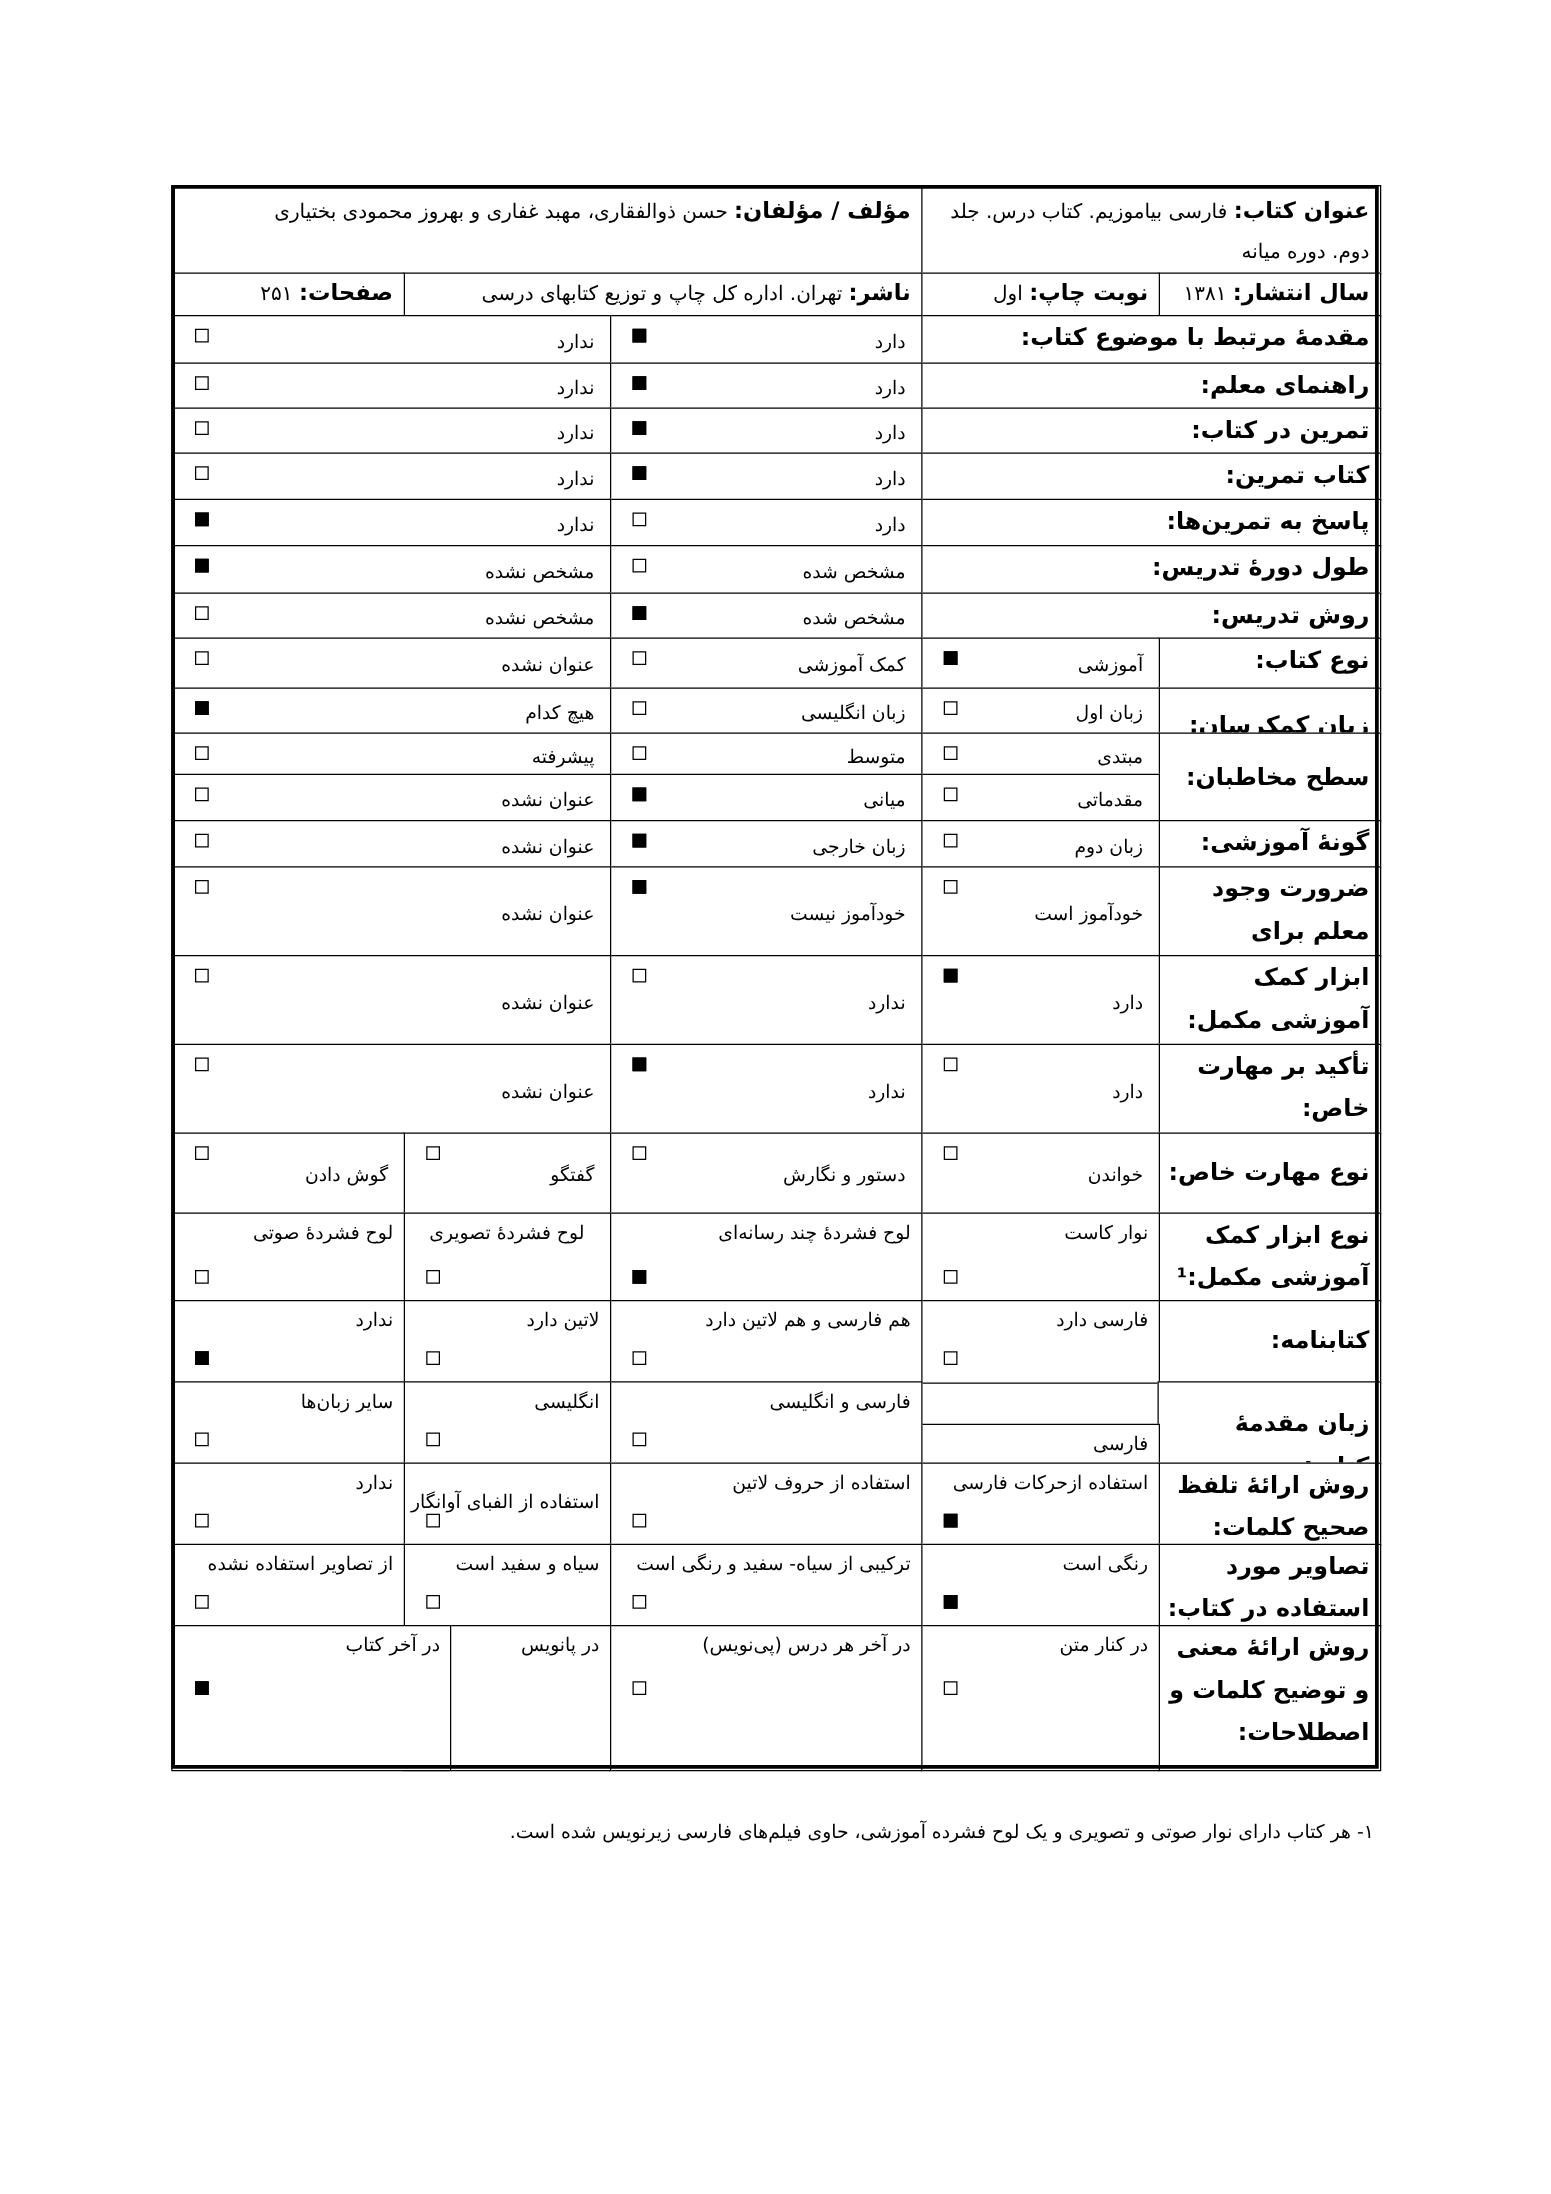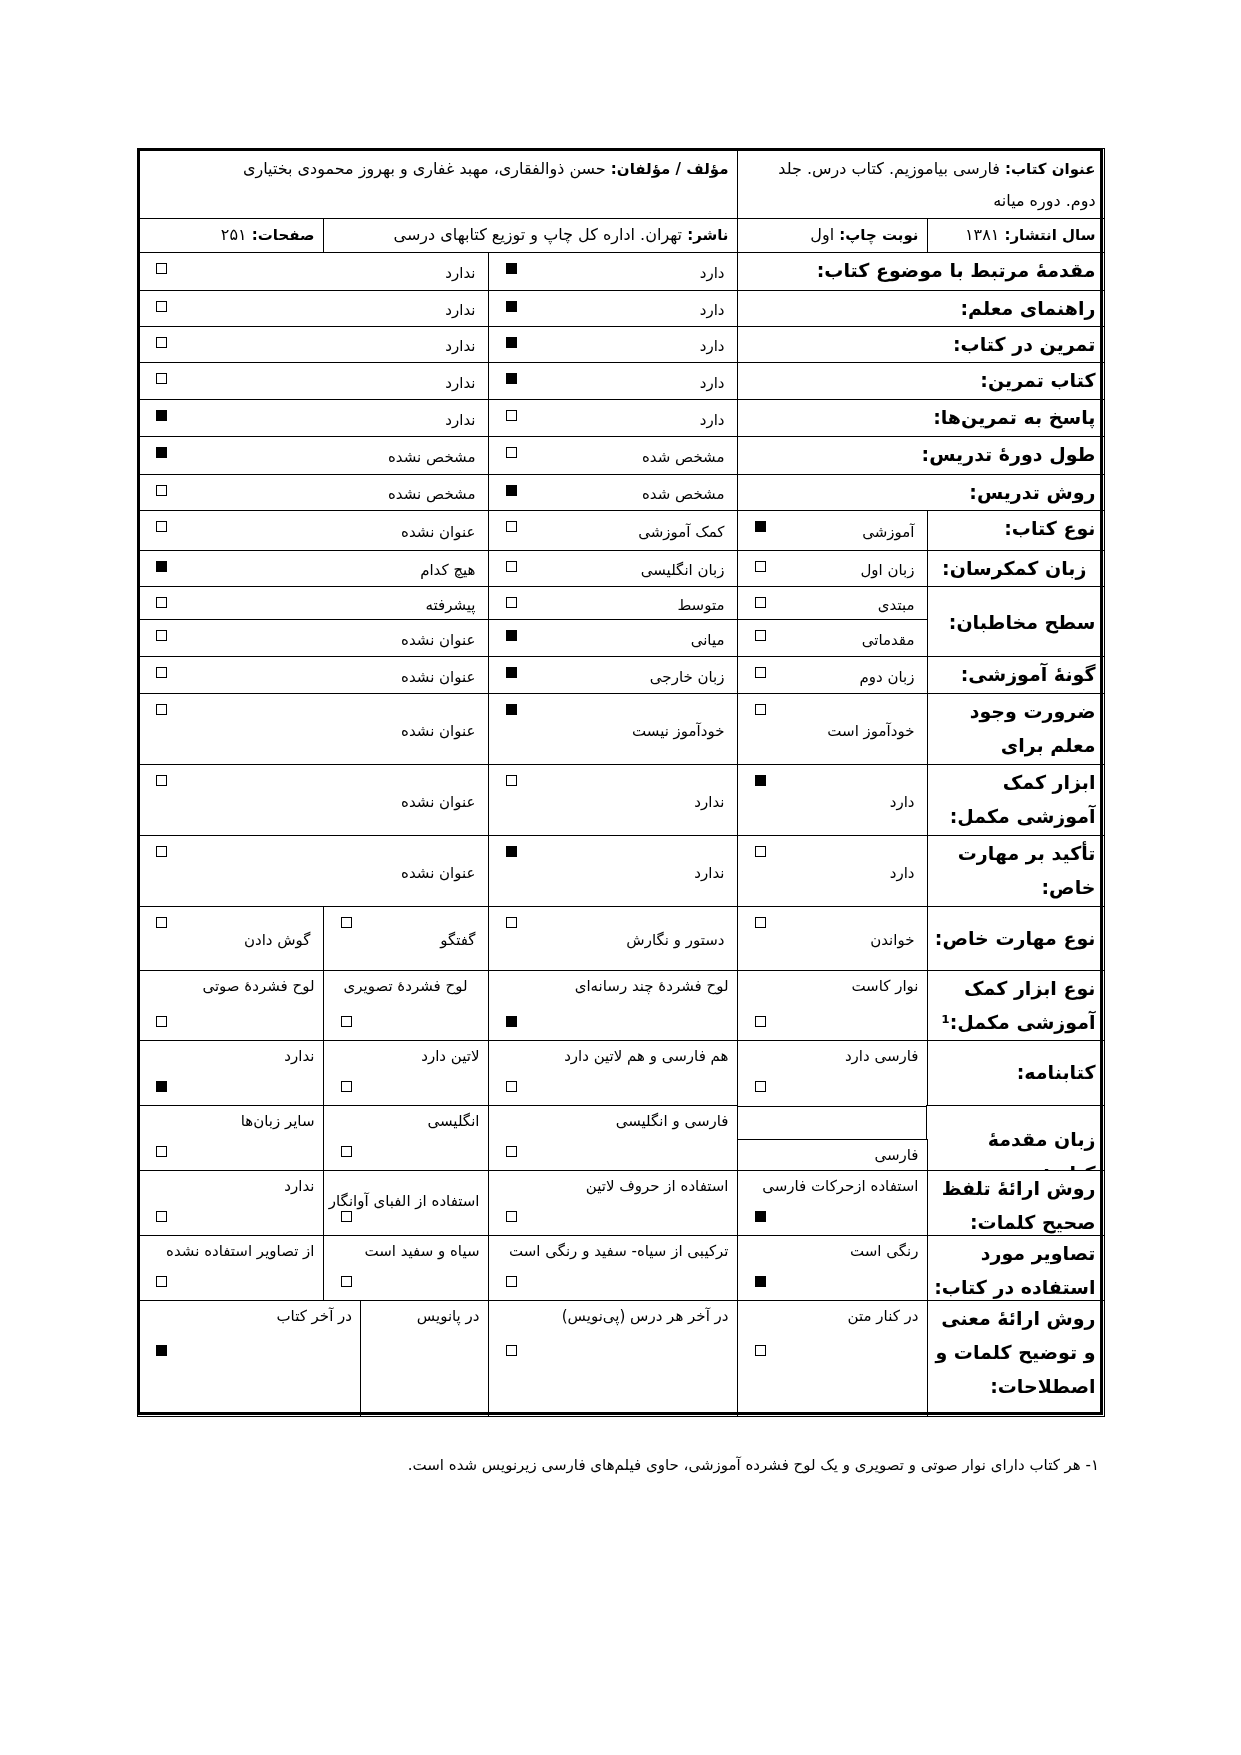--- a/index.html
+++ b/index.html
@@ -2,21 +2,21 @@
 <html><head>
 <meta charset="utf-8">
 <style>
   html, body { margin:0; padding:0; background:#ffffff; }
   body { width:1241px; height:1755px; position:relative; overflow:hidden;
          font-family:"DejaVu Sans", sans-serif; color:#000; }
   .cell { position:absolute; box-sizing:border-box; border:1.5px solid #000; background:#fff; direction:rtl; }
   .lbl { position:absolute; right:8px; font-weight:bold; font-size:19px; line-height:34px; text-align:right; }
   .val { position:absolute; font-size:15px; text-align:right; white-space:nowrap; }
   .hdr { position:absolute; right:8px; top:4px; font-size:16px; line-height:32px; text-align:right; left:8px; }
-  .hdr b { font-size:15px; }
+  .hdr b { font-size:18px; }
   .cb { position:absolute; width:11px; height:11px; box-sizing:border-box; border:1px solid #000; background:#fff; }
   .cb.on { background:#000; }
   .footnote { position:absolute; top:1456px; right:142px; direction:rtl; font-size:15px; }
   .outer { position:absolute; left:137px; top:148px; width:966px; height:1267px; border:3px solid #000; box-sizing:border-box; pointer-events:none; }
 </style>
 </head>
 <body>
 
 <div id="table">
     <div class="cell" style="left: 736px; top: 148px; width: 368.5px; height: 71.5px;">
@@ -123,21 +123,21 @@
     </div>
     <div class="cell" style="left: 487px; top: 510px; width: 250.5px; height: 41.5px;">
       <div class="val" style="right: 12px; top: 12px;">کمک آموزشی</div>
       <div class="cb" style="left: 18px; top: 10px;"></div>
     </div>
     <div class="cell" style="left: 137px; top: 510px; width: 351.5px; height: 41.5px;">
       <div class="val" style="right: 12px; top: 12px;">عنوان نشده</div>
       <div class="cb" style="left: 18px; top: 10px;"></div>
     </div>
     <div class="cell" style="left: 926px; top: 550px; width: 178.5px; height: 37.5px;">
-      <div class="lbl" style="left: 6px; top: 0px; text-align: center;">زبان کمکرسان:</div>
+      <div class="lbl" style="left: 6px; top: 12px;">زبان کمکرسان:</div>
     </div>
     <div class="cell" style="left: 736px; top: 550px; width: 191.5px; height: 37.5px;">
       <div class="val" style="right: 12px; top: 10px;">زبان اول</div>
       <div class="cb" style="left: 18px; top: 10px;"></div>
     </div>
     <div class="cell" style="left: 487px; top: 550px; width: 250.5px; height: 37.5px;">
       <div class="val" style="right: 12px; top: 10px;">زبان انگلیسی</div>
       <div class="cb" style="left: 18px; top: 10px;"></div>
     </div>
     <div class="cell" style="left: 137px; top: 550px; width: 351.5px; height: 37.5px;">

